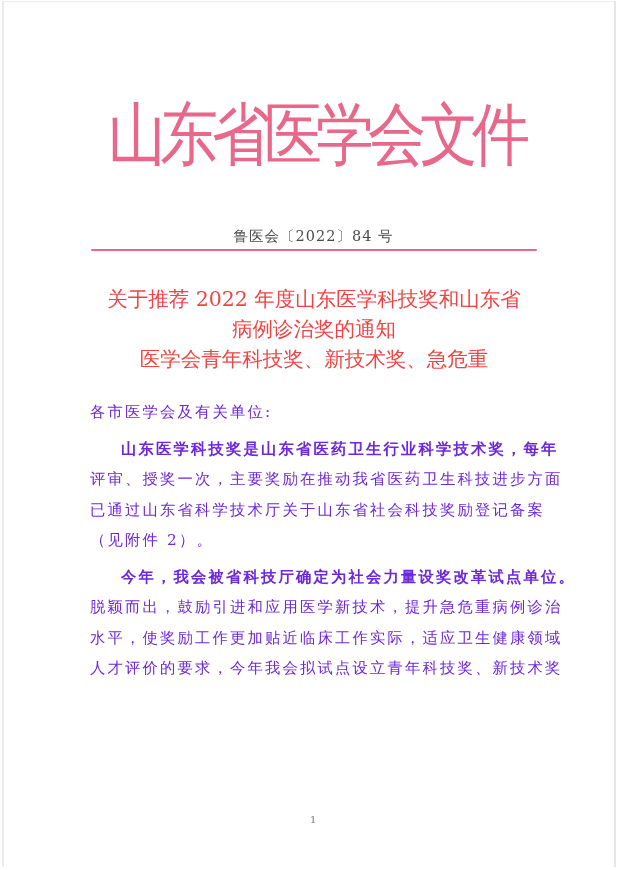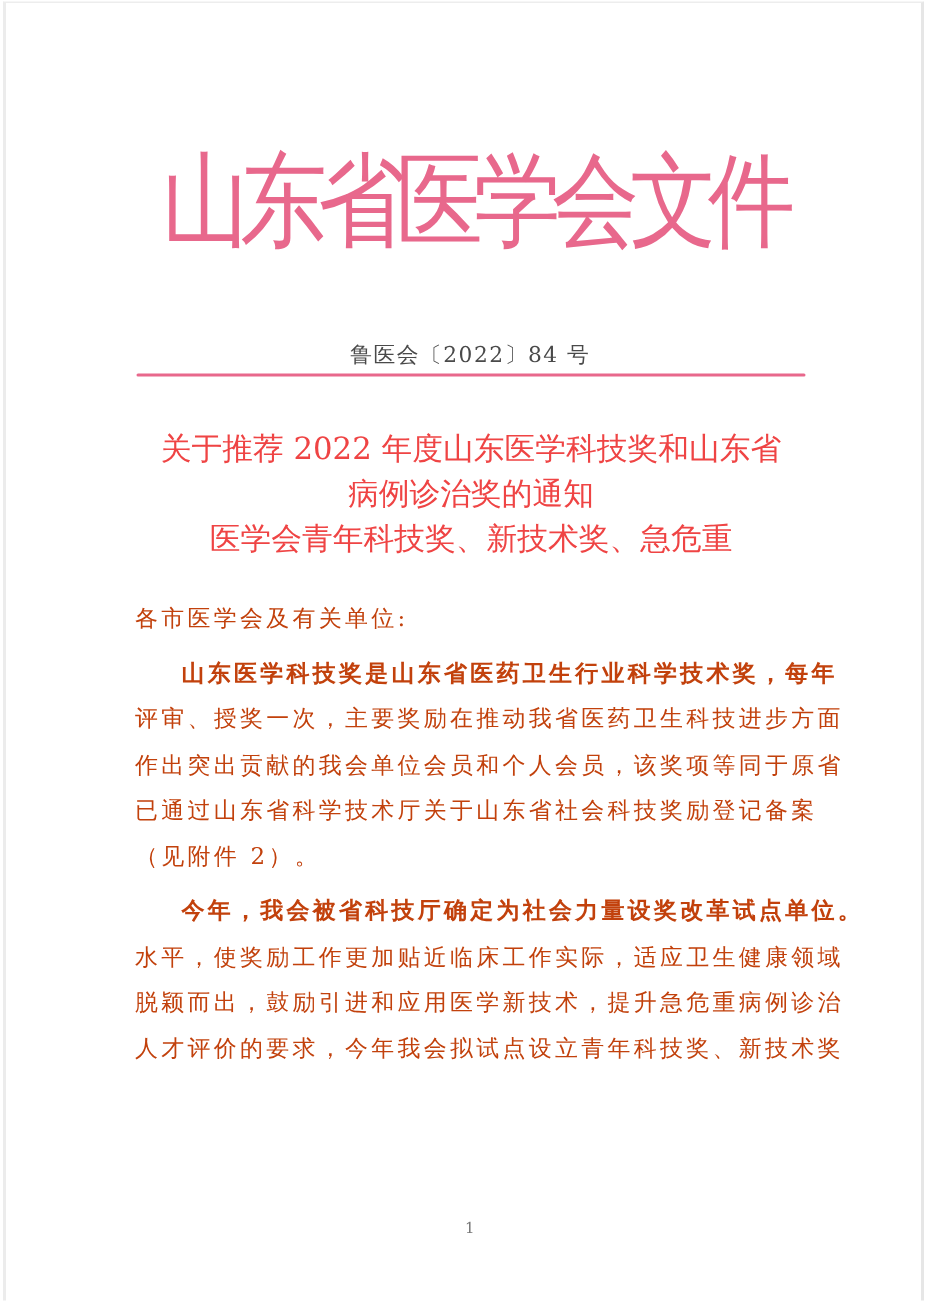--- a/index.html
+++ b/index.html
@@ -79,21 +79,21 @@
     }
     .title div { white-space: nowrap; }
     .body-text {
       position: absolute;
       left: 86px;
       top: 395px;
       width: 450px;
       font-family: "DejaVu Serif", "Liberation Serif", serif;
       font-size: 15.3px;
       line-height: 30.5px;
-      color: #c2410c;
+      color: #6d28d9;
       letter-spacing: 2.2px;
     }
     .body-text .line {
       white-space: nowrap;
       height: 30.5px;
     }
     .body-text .indent { padding-left: 31px; font-weight: bold; }
     .para-gap { height: 6px; }
     .page-num {
       position: absolute;
@@ -130,28 +130,27 @@
     <div>医学会青年科技奖、新技术奖、急危重</div>
   </div>
 
   <div class="body-text">
     <div class="line">各市医学会及有关单位:</div>
     <div class="para-gap"></div>
 
     <div>
       <div class="line indent">山东医学科技奖是山东省医药卫生行业科学技术奖，每年</div>
       <div class="line">评审、授奖一次，主要奖励在推动我省医药卫生科技进步方面</div>
-      <div class="line">作出突出贡献的我会单位会员和个人会员，该奖项等同于原省</div>
       <div class="line">已通过山东省科学技术厅关于山东省社会科技奖励登记备案</div>
       <div class="line">（见附件 2）。</div>
     </div>
     <div class="para-gap"></div>
 
     <div>
       <div class="line indent">今年，我会被省科技厅确定为社会力量设奖改革试点单位。</div>
+      <div class="line">脱颖而出，鼓励引进和应用医学新技术，提升急危重病例诊治</div>
       <div class="line">水平，使奖励工作更加贴近临床工作实际，适应卫生健康领域</div>
-      <div class="line">脱颖而出，鼓励引进和应用医学新技术，提升急危重病例诊治</div>
       <div class="line">人才评价的要求，今年我会拟试点设立青年科技奖、新技术奖</div>
     </div>
   </div>
 
   <div class="page-num">1</div>
 </div>
 
 </body></html>

